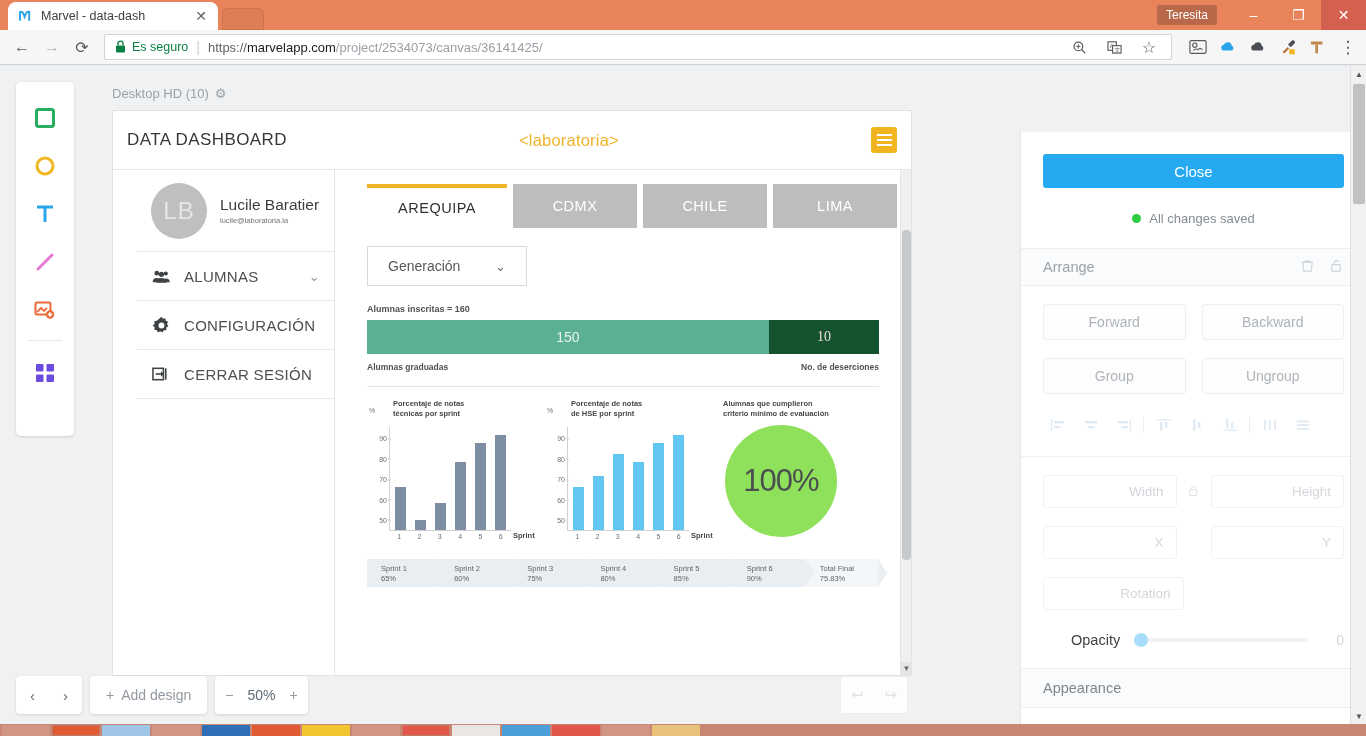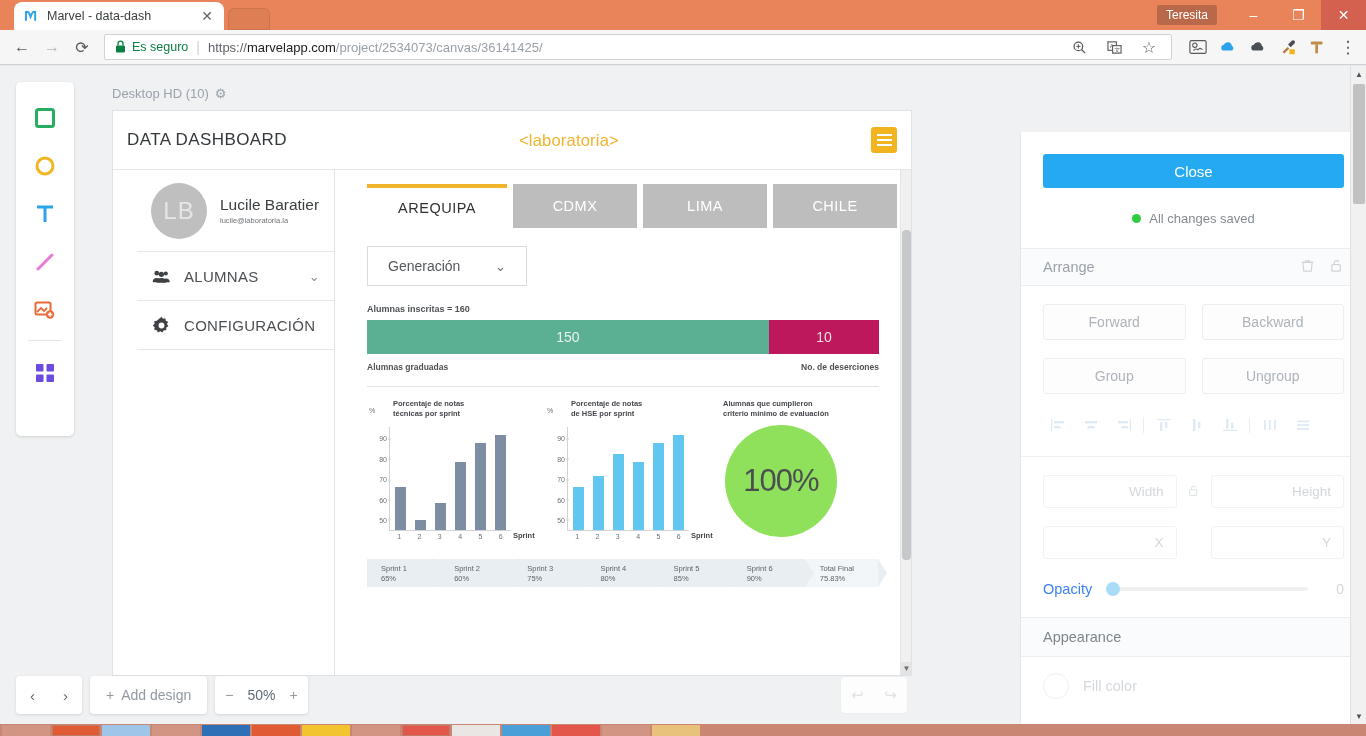--- a/index.html
+++ b/index.html
@@ -10,21 +10,21 @@
     background: #e8eaed;
   }
 
   
   .titlebar {
     position: absolute; left: 0; top: 0; width: 1366px; height: 30px;
     background: #e8835a;
     display: flex; align-items: flex-end;
   }
   .tab {
-    margin-left: 14px;
+    margin-left: 8px;
     width: 210px; height: 28px;
     background: #fff;
     border-radius: 8px 8px 0 0;
     display: flex; align-items: center; gap: 7px;
     padding: 0 8px 0 10px;
     position: relative;
   }
   .tab-favicon { width: 16px; height: 16px; flex: 0 0 16px; position: relative; }
   .tab-title {
     font-size: 12.5px; color: #3c4043; flex: 1;
@@ -169,22 +169,22 @@
     font-size: 14px; color: #55585b; cursor: pointer;
   }
   .select .chev { margin-left: auto; color: #6e7174; font-size: 13px; }
   .inscritas { font-size: 9px; color: #4e5154; font-weight: bold; padding: 18px 0 6px 32px; }
   .barwrap { display: flex; height: 34px; margin: 0 32px; }
   .bar-green {
     flex: 0 0 78.5%; background: #5bb094; color: #e9f2ee;
     display: flex; align-items: center; justify-content: center; font-size: 14px;
   }
   .bar-red {
-    flex: 1; background: #be185d; color: #f2dede;
-    display: flex; align-items: center; justify-content: center; font-size: 14px;
+    flex: 1; background: #14532d; color: #f2dede;
+    display: flex; align-items: center; justify-content: center; font-size: 14px; font-family: Liberation Serif, serif;
   }
   .barlabels {
     display: flex; justify-content: space-between; margin: 8px 32px 0;
     font-size: 8.5px; color: #4e5154; font-weight: bold;
   }
   .hr { height: 1px; background: #e3e3e3; margin: 14px 32px 0; }
 
   
   .charts { display: flex; margin: 12px 26px 0; align-items: flex-start; }
   .chart { width: 178px; position: relative; height: 150px; }
@@ -316,21 +316,21 @@
   .asep { width: 1px; height: 16px; background: #e8eef3; margin: 0 3px; }
   .panel-div { height: 1px; background: #eef0f2; margin: 20px 0 0; }
   .fieldrow { display: flex; align-items: center; gap: 10px; padding: 0 22px; margin-top: 18px; }
   .field {
     flex: 1; height: 33px; border: 1px solid #f1f2f4; border-radius: 3px;
     display: flex; align-items: center; justify-content: flex-end; padding-right: 12px;
     font-size: 13.5px; color: #d3d7db; background: #fff;
   }
   .lockicon { width: 14px; color: #dfe3e6; font-size: 12px; text-align: center; }
   .opacityrow { display: flex; align-items: center; padding: 0 22px; margin-top: 22px; gap: 14px; }
-  .op-label { font-size: 14.5px; color: #3b82f6; }
+  .op-label { font-size: 14.5px; color: #404040; margin-left: 28px; }
   .slider { flex: 1; height: 4px; background: #eef0f2; border-radius: 2px; position: relative; }
   .knob {
     position: absolute; left: 0; top: -5px; width: 14px; height: 14px;
     border-radius: 50%; background: #a9dcf8; cursor: pointer;
   }
   .op-val { font-size: 14px; color: #d3d7db; width: 22px; text-align: right; }
   .appear-head {
     margin-top: 20px; height: 40px; background: #fafbfc;
     border-top: 1px solid #ebedef; border-bottom: 1px solid #ebedef;
     display: flex; align-items: center; padding: 0 22px;
@@ -546,29 +546,40 @@
         </div>
         <div class="menu-item">
           <span class="mi-icon">
             <svg width="19" height="19" viewBox="0 0 20 20">
                 <path d="M10 0.8 l1.5 2.2 2.6-.6 .4 2.7 2.5 1 -1.3 2.4 1.6 2.2 -2.3 1.5 .1 2.7 -2.7 .2 -1.4 2.3 -2.3-1.3 -2.4 1.2 -1.2-2.4 -2.7-.4 .4-2.7 -2-1.8 2-1.8 -.5-2.6 2.7-.5z" fill="#3f4244"></path>
                 <circle cx="10" cy="10" r="3.1" fill="#fff"></circle>
               </svg>
           </span>
           <span>CONFIGURACIÓN</span>
         </div>
+        <div class="menu-item">
+          <span class="mi-icon">
+            <svg width="19" height="16" viewBox="0 0 20 16">
+                <rect x="1" y="2" width="11" height="12" fill="none" stroke="#3f4244" stroke-width="1.6"></rect>
+                <line x1="4" y1="8" x2="12" y2="8" stroke="#3f4244" stroke-width="1.7"></line>
+                <path d="M9.4 5.2 L12.6 8 L9.4 10.8z" fill="#3f4244"></path>
+                <rect x="13.6" y="2" width="1.7" height="12" fill="#3f4244"></rect>
+              </svg>
+          </span>
+          <span>CERRAR SESIÓN</span>
+        </div>
       </div>
 
       <div class="dash-main">
 
         <div class="tabs">
           <div class="tab-btn active">AREQUIPA</div>
           <div class="tab-btn">CDMX</div>
+          <div class="tab-btn">CHILE</div>
           <div class="tab-btn">LIMA</div>
-          <div class="tab-btn">CHILE</div>
         </div>
 
         <div class="select-wrap">
           <div class="select">
             <span>Generación</span>
             <span class="chev">⌄</span>
           </div>
         </div>
 
         <div class="inscritas">Alumnas inscritas = 160</div>
@@ -851,20 +862,25 @@
               <path d="M5.5 7 V5 a2.6 2.6 0 0 1 5-.6" fill="none" stroke="#dfe3e6" stroke-width="1.3"></path>
             </svg>
         </span>
         <div class="field">Height</div>
       </div>
       <div class="fieldrow">
         <div class="field">X</div>
         <span class="lockicon"></span>
         <div class="field">Y</div>
       </div>
+      <div class="fieldrow">
+        <div class="field">Rotation</div>
+        <span class="lockicon"></span>
+        <div style="flex:1"></div>
+      </div>
 
       <div class="opacityrow">
         <span class="op-label">Opacity</span>
         <span class="slider">
           <span class="knob"></span>
         </span>
         <span class="op-val">0</span>
       </div>
 
       <div class="appear-head">

